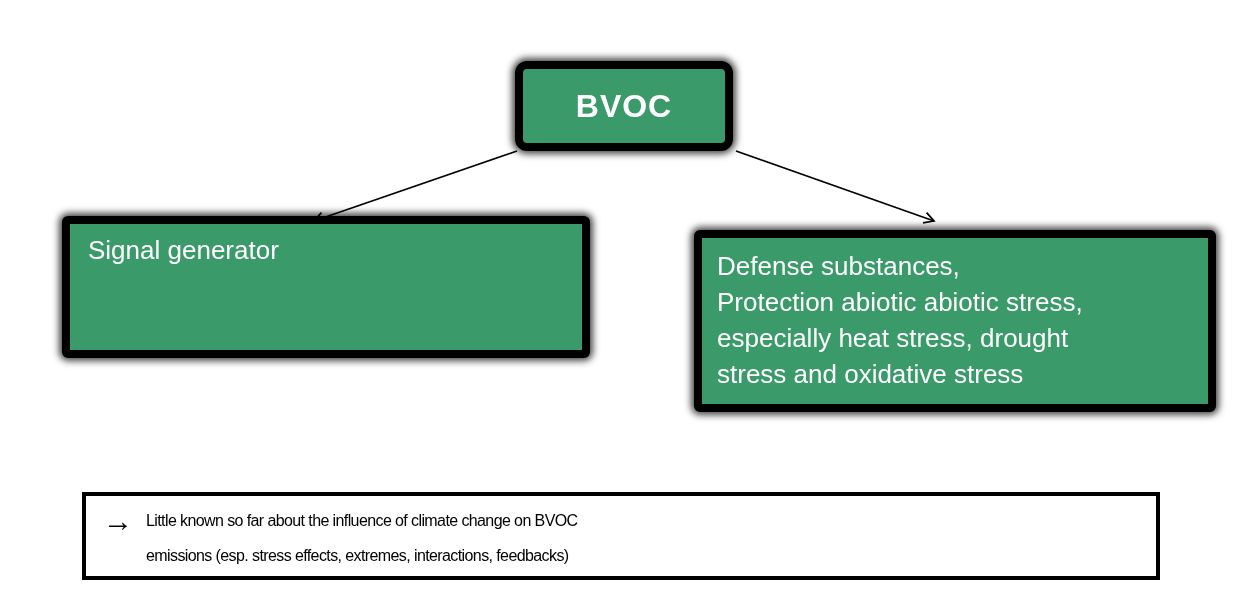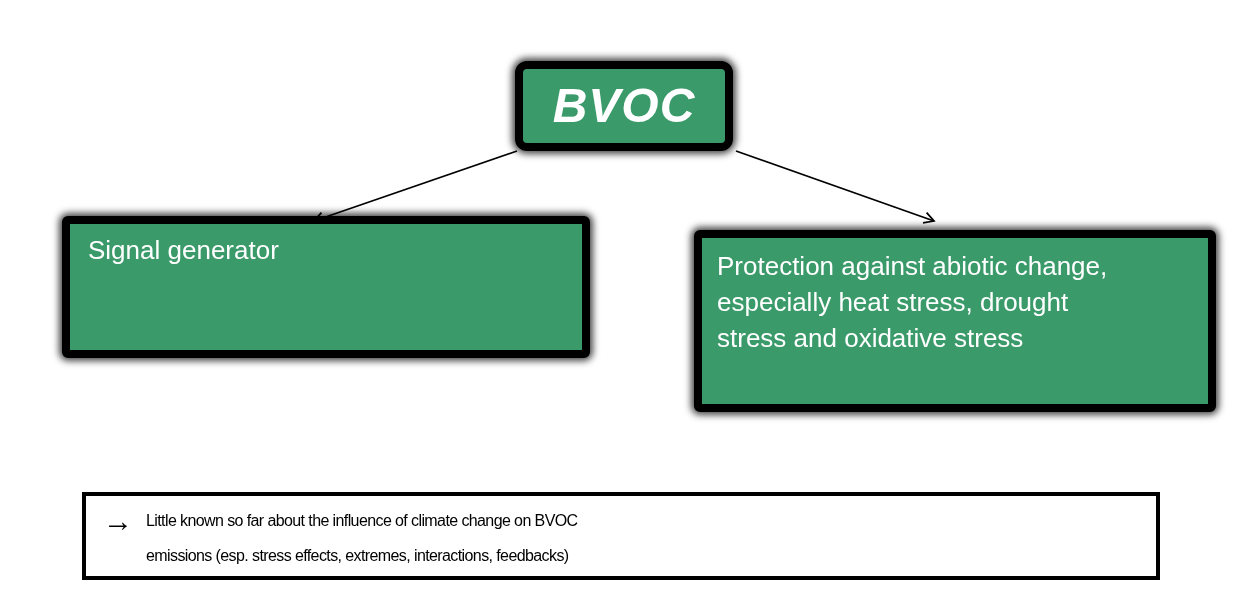--- a/index.html
+++ b/index.html
@@ -29,25 +29,24 @@
     left: 515px;
     top: 61px;
     width: 218px;
     height: 90px;
     border-radius: 12px;
     display: flex;
     align-items: center;
     justify-content: center;
   }
   .root-box .root-label {
-    font-size: 48px;
+    font-size: 32px;
     font-weight: bold;
     letter-spacing: 1px;
     line-height: 1;
-    font-style: italic;
   }
   .left-box {
     left: 62px;
     top: 216px;
     width: 528px;
     height: 142px;
     border-radius: 6px;
     padding: 8px 10px 0 18px;
   }
   .right-box {
@@ -116,21 +115,22 @@
     </defs>
     <line x1="517" y1="151" x2="314" y2="221" stroke="currentColor" stroke-width="1.7" marker-end="url(#ah)"></line>
     <line x1="736" y1="151" x2="934" y2="221" stroke="currentColor" stroke-width="1.7" marker-end="url(#ah)"></line>
   </svg>
 
   <div class="gbox left-box">
     <div class="tline">Signal generator</div>
   </div>
 
   <div class="gbox right-box">
-    <div class="tline">Protection against abiotic change,</div>
+    <div class="tline">Defense substances,</div>
+    <div class="tline">Protection abiotic abiotic stress,</div>
     <div class="tline">especially heat stress, drought</div>
     <div class="tline">stress and oxidative stress</div>
   </div>
 
   <div class="note-box">
     <span class="note-bullet">→</span>
     <div class="note-text">
       <div class="tline">Little known so far about the influence of climate change on BVOC</div>
       <div class="tline">emissions (esp. stress effects, extremes, interactions, feedbacks)</div>
     </div>

